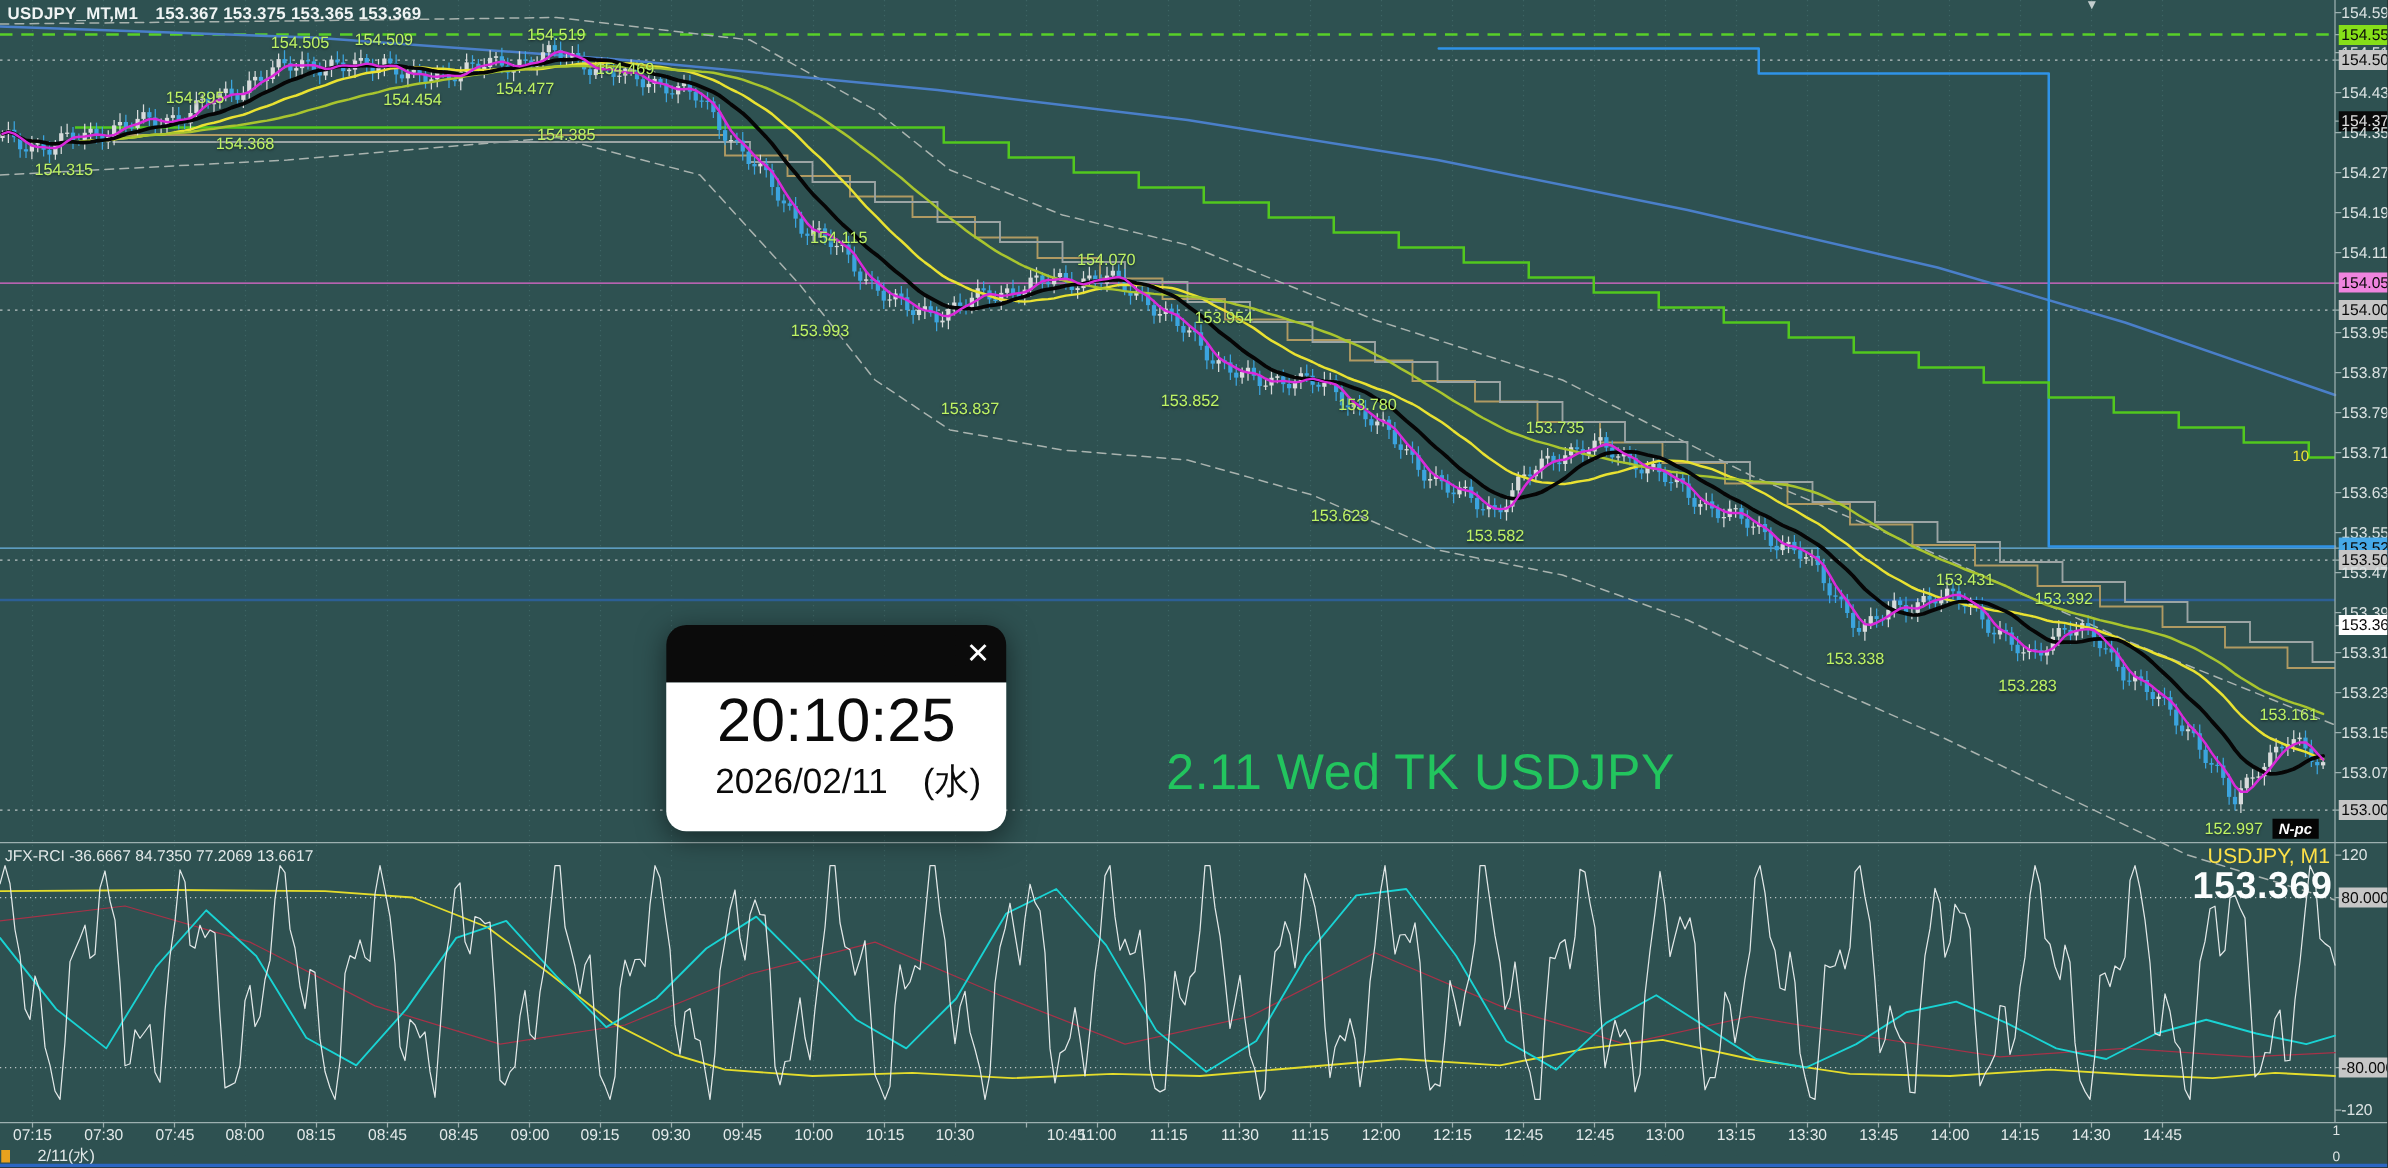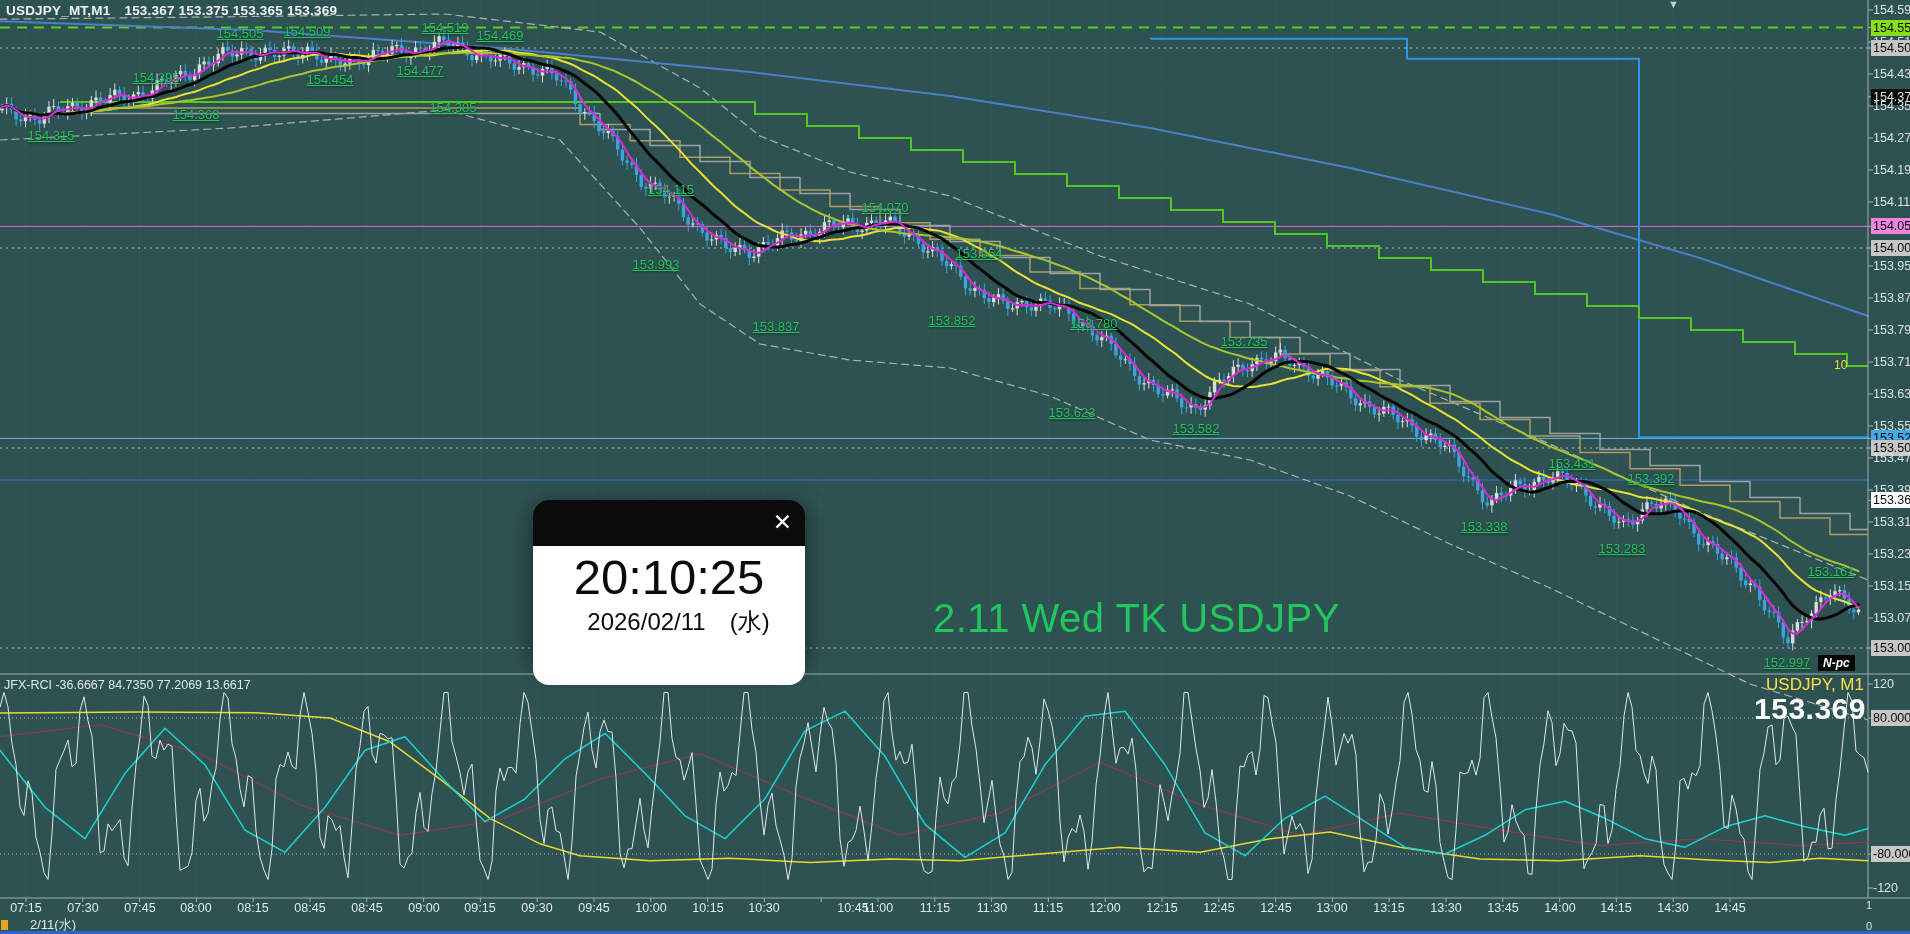--- a/index.html
+++ b/index.html
@@ -7,41 +7,41 @@
         font-family:"Liberation Sans",sans-serif;}
   #chart-svg{position:absolute;left:0;top:0;}
   .abs{position:absolute;white-space:nowrap;}
   #title-bar{left:6px;top:3px;font-size:13.5px;font-weight:700;color:#f0f4f4;letter-spacing:.2px;}
   #title-bar .sp{margin-right:14px;}
   #jfx-header{left:4px;top:678px;font-size:12.5px;color:#e2e9e9;}
   #watermark{left:933px;top:596px;font-size:40px;color:#22c55e;letter-spacing:.5px;}
   #corner-symbol{right:46px;top:675px;font-size:17px;color:#fde047;}
   #corner-price{right:44px;top:692px;font-size:30px;font-weight:700;color:#fbfdfd;letter-spacing:.5px;}
   .tag{position:absolute;left:1871px;height:16px;line-height:16px;font-size:12.5px;color:#dce3e3;padding:0 2px;}
-  .swing{position:absolute;font-size:13px;color:#22c55e;text-shadow:0 1px 2px rgba(0,0,0,.55);transform:translateX(-50%);text-decoration:underline;}
+  .swing{position:absolute;font-size:13px;color:#bef264;text-shadow:0 1px 2px rgba(0,0,0,.55);transform:translateX(-50%);}
   .tlab{position:absolute;top:901px;font-size:12.5px;color:#e2e9e9;transform:translateX(-50%);}
   #date-axis{left:30px;top:916px;font-size:13px;color:#e2e9e9;}
   #n-tag{left:1818px;top:655px;background:#050505;color:#fdfdfd;font-size:12px;font-weight:700;
          font-style:italic;padding:1px 5px;}
   #yellow-10{left:1834px;top:358px;color:#e9e232;font-size:12px;}
   #edge-one{left:1866px;top:899px;color:#dce3e3;font-size:11px;}
   #edge-zero{left:1866px;top:920px;color:#dce3e3;font-size:11px;}
   #scroll-anchor{left:1668px;top:-2px;color:#c3cdcd;font-size:11px;}
   #bottom-strip{left:0;top:931px;width:1910px;height:3px;background:#2b66c4;}
   #corner-marker{left:1px;top:920px;width:7px;height:10px;background:#e8a21e;}
   
   #clock{left:533px;top:500px;width:272px;height:165px;border-radius:16px;
          box-shadow:0 5px 22px rgba(0,0,0,.5);}
   #clock-head{position:absolute;left:0;top:0;width:100%;height:46px;background:#0b0b0b;
               border-radius:16px 16px 0 0;}
   #clock-x{position:absolute;right:13px;top:8px;color:#fff;font-size:23px;line-height:28px;cursor:pointer;}
-  #clock-body{position:absolute;left:0;top:46px;width:100%;height:139px;background:#ffffff;
+  #clock-body{position:absolute;left:0;top:46px;width:100%;height:119px;background:#ffffff;
               border-radius:0 0 16px 16px;text-align:center;}
   #clock-time{margin-top:3px;font-size:49px;color:#0b0b0b;}
-  #clock-date{margin-top:1px;font-size:24px;color:#0b0b0b;margin-left:19px;}
+  #clock-date{margin-top:1px;font-size:28px;color:#0b0b0b;margin-left:19px;}
 </style>
 </head>
 <body>
 
 <div id="root">
   <svg id="chart-svg" width="1910" height="934">
       <line x1="26.0" y1="0" x2="26.0" y2="898" stroke="#3d6464" stroke-width="1" stroke-dasharray="1,3"></line>
       <line x1="82.8" y1="0" x2="82.8" y2="898" stroke="#3d6464" stroke-width="1" stroke-dasharray="1,3"></line>
       <line x1="139.6" y1="0" x2="139.6" y2="898" stroke="#3d6464" stroke-width="1" stroke-dasharray="1,3"></line>
       <line x1="196.4" y1="0" x2="196.4" y2="898" stroke="#3d6464" stroke-width="1" stroke-dasharray="1,3"></line>
@@ -990,21 +990,21 @@
       <div class="tag" style="top: 610px;">153.075</div>
       <div class="tag" style="top: 640px; background: rgb(198, 198, 198); color: rgb(10, 10, 10);">153.000</div>
       <div class="tag" style="top: 676px;">120</div>
       <div class="tag" style="top: 710px; background: rgb(198, 198, 198); color: rgb(10, 10, 10);">80.0000</div>
       <div class="tag" style="top: 846px; background: rgb(198, 198, 198); color: rgb(10, 10, 10);">-80.0000</div>
       <div class="tag" style="top: 880px;">-120</div>
       <div class="swing" style="left: 240px; top: 26px;">154.505</div>
       <div class="swing" style="left: 307px; top: 24px;">154.509</div>
       <div class="swing" style="left: 445px; top: 20px;">154.519</div>
       <div class="swing" style="left: 420px; top: 63px;">154.477</div>
-      <div class="swing" style="left: 500px; top: 28px;">154.469</div>
+      <div class="swing" style="left: 500px; top: 47px;">154.469</div>
       <div class="swing" style="left: 330px; top: 72px;">154.454</div>
       <div class="swing" style="left: 156px; top: 70px;">154.395</div>
       <div class="swing" style="left: 196px; top: 107px;">154.368</div>
       <div class="swing" style="left: 453px; top: 100px;">154.385</div>
       <div class="swing" style="left: 51px; top: 128px;">154.315</div>
       <div class="swing" style="left: 671px; top: 182px;">154.115</div>
       <div class="swing" style="left: 885px; top: 200px;">154.070</div>
       <div class="swing" style="left: 656px; top: 257px;">153.993</div>
       <div class="swing" style="left: 979px; top: 246px;">153.954</div>
       <div class="swing" style="left: 776px; top: 319px;">153.837</div>

